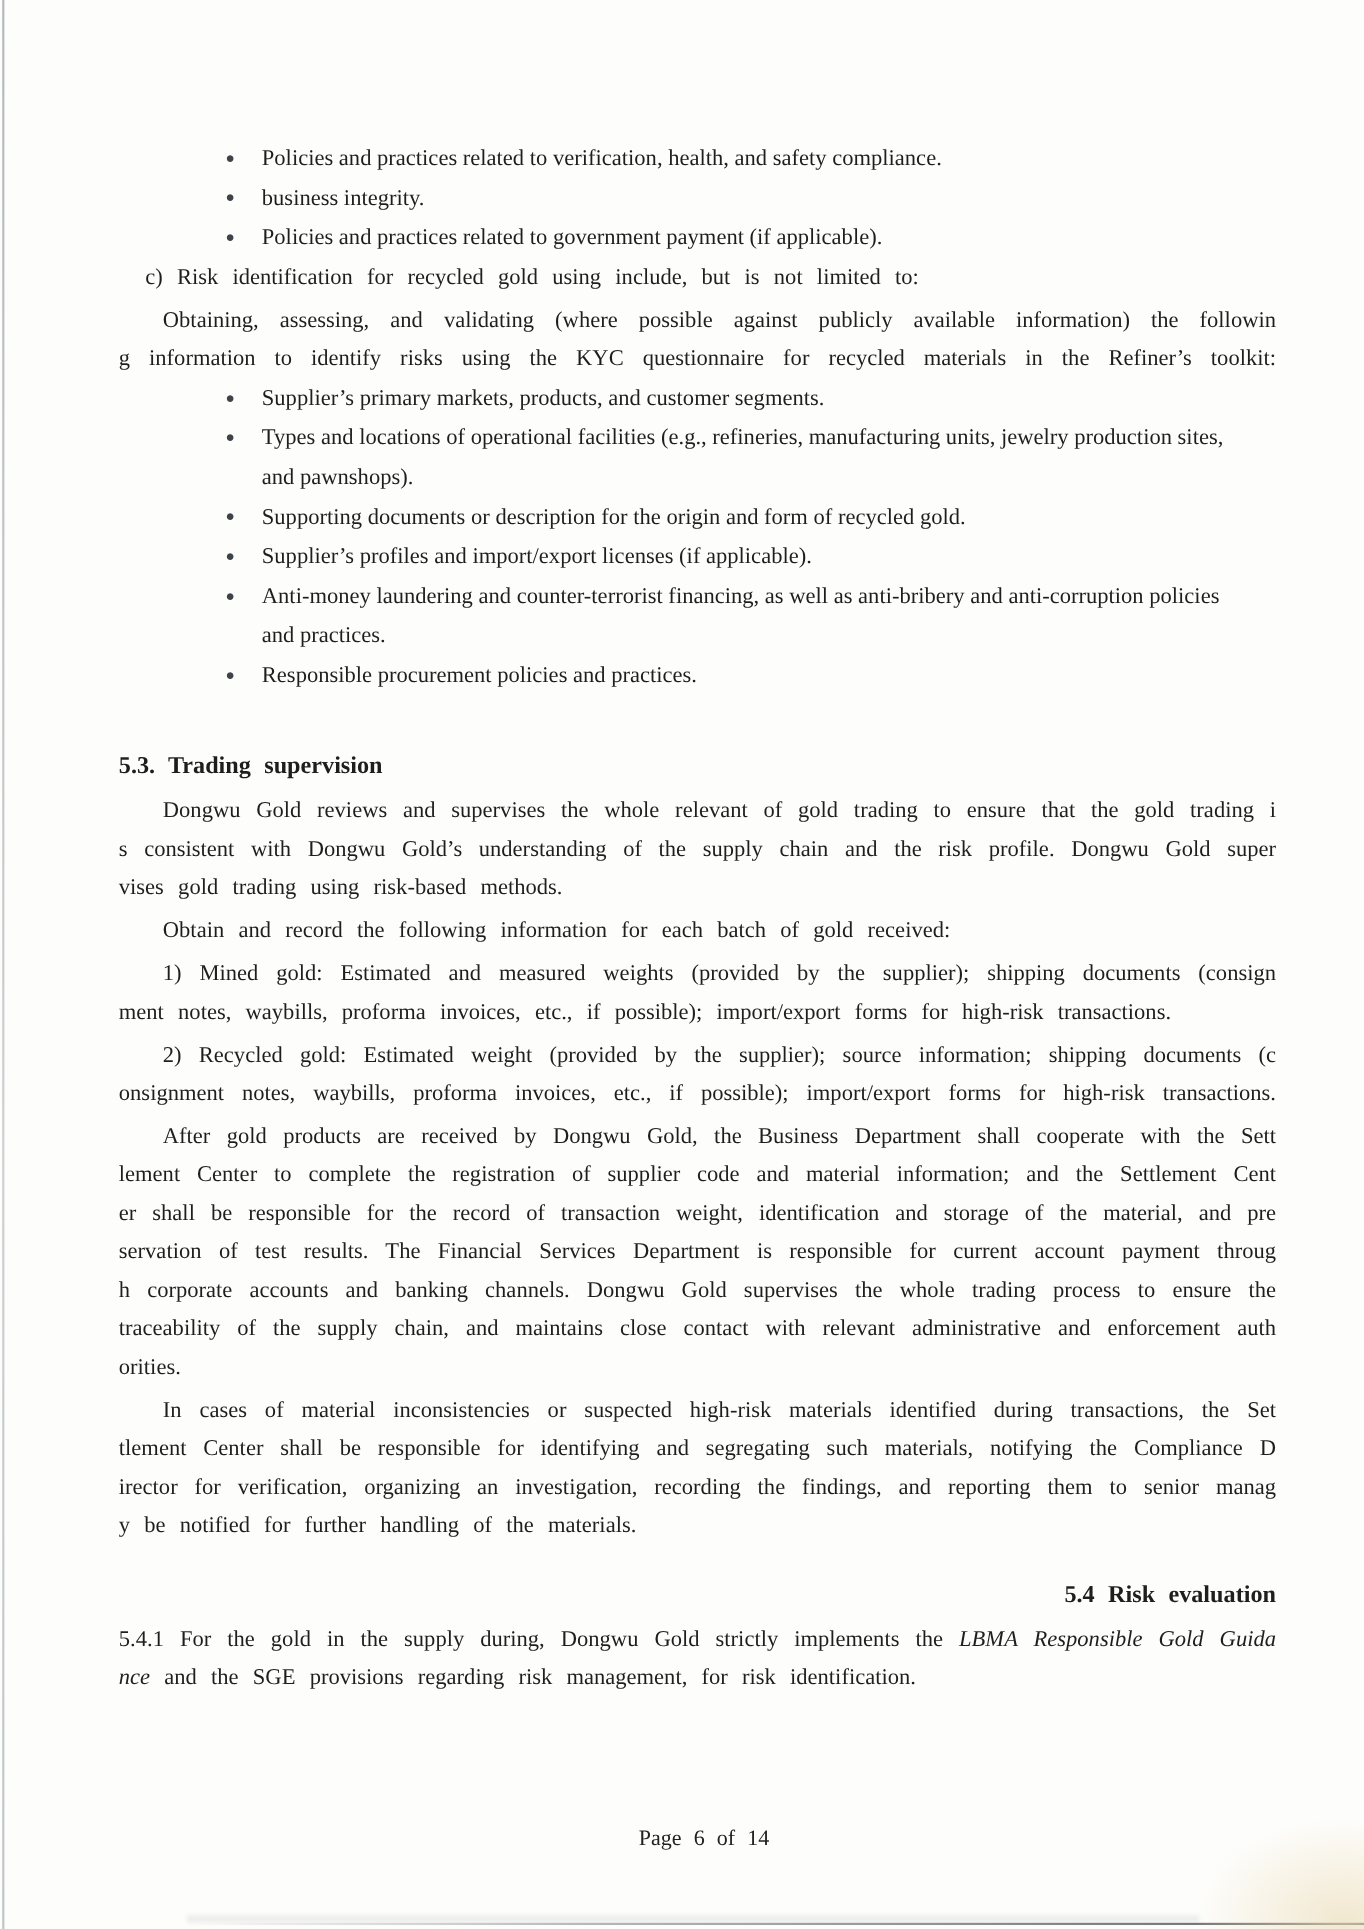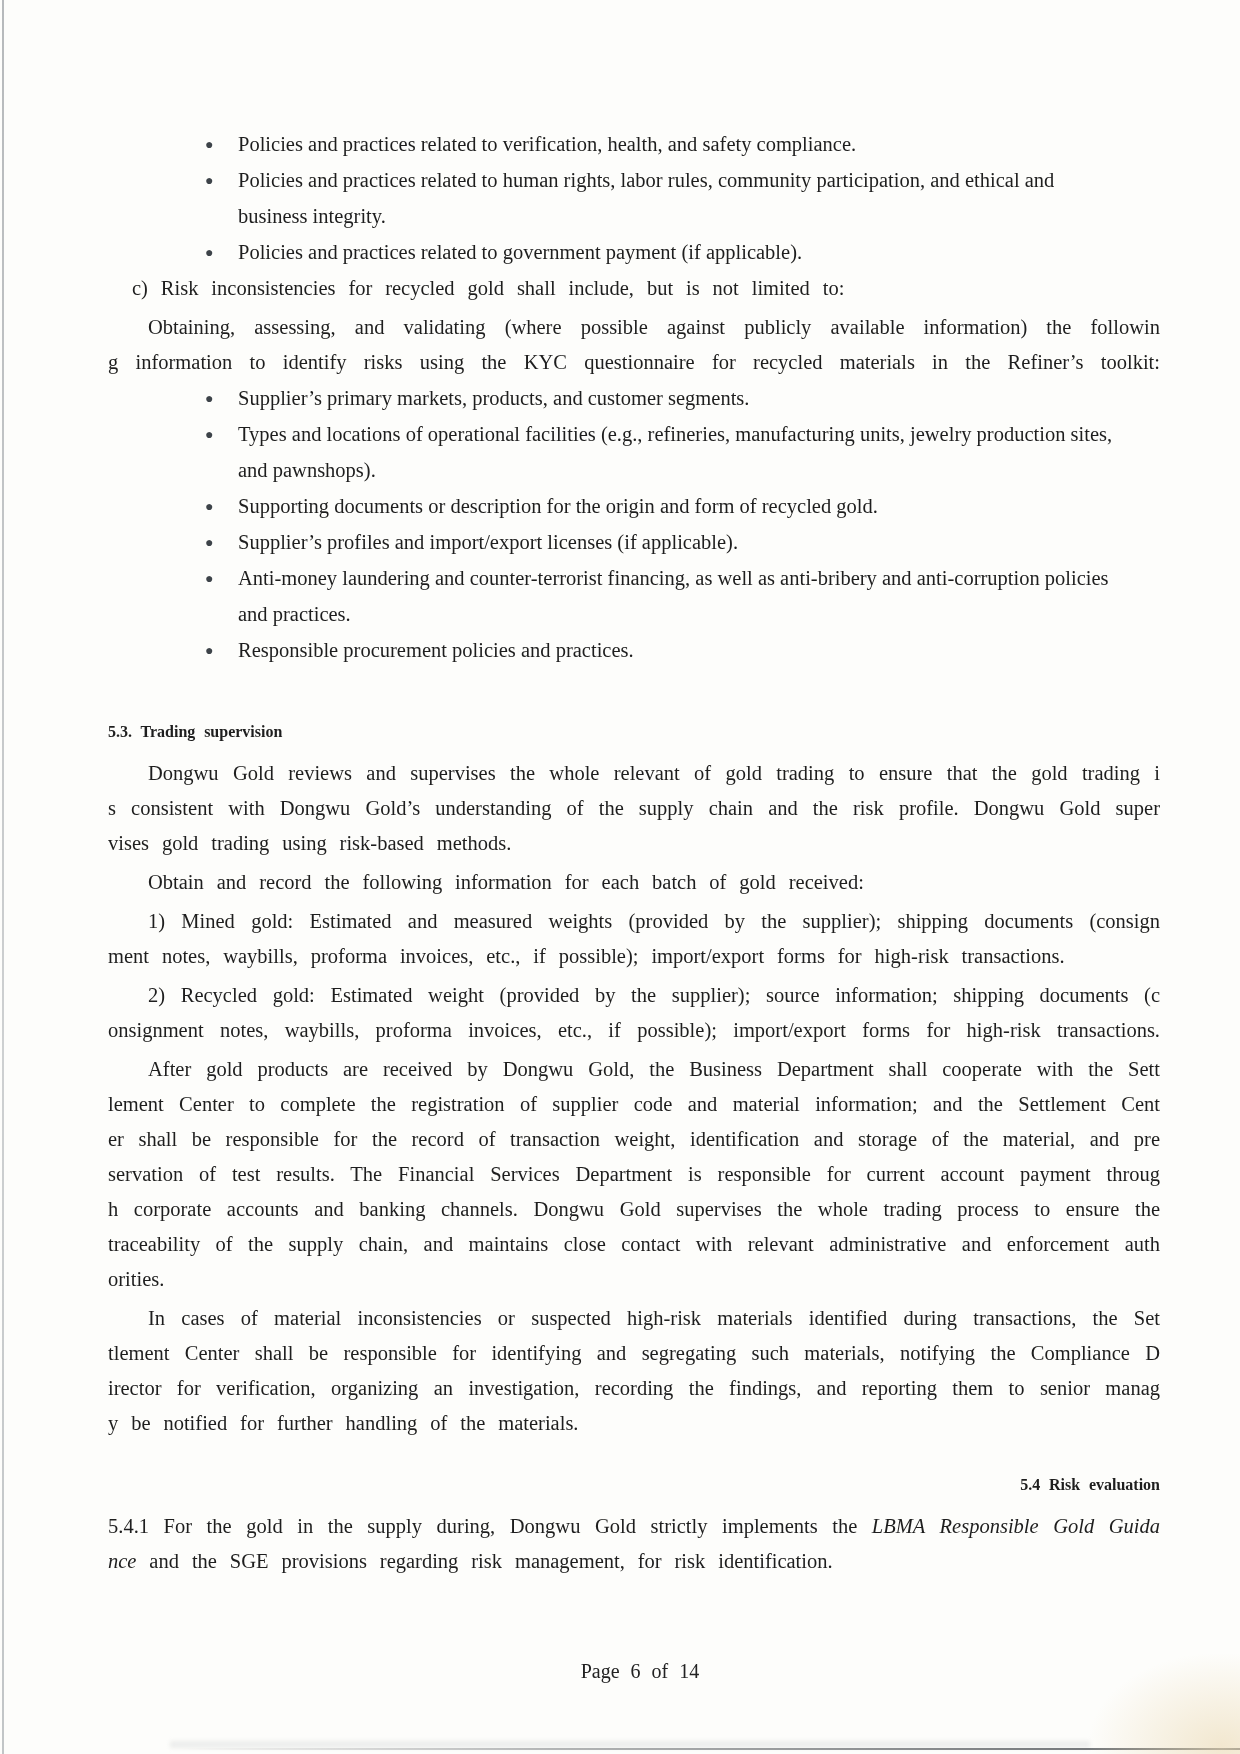--- a/index.html
+++ b/index.html
@@ -20,21 +20,21 @@
   }
 
   
   .alpha { padding-left:24px; line-height:36px; }
 
   
   .para { line-height:35px; margin-top:4px; }
   .para.indent .line:first-child { text-indent:40px; }
 
   
-  .heading { font-weight:bold; font-size:16px; line-height:40px; word-spacing:0.3em; }
+  .heading { font-weight:bold; font-size:22px; line-height:40px; word-spacing:0.3em; }
 
   
   .sb-lg { margin-top:44px; }
   .sb-md { margin-top:24px;text-align:right; }
 
   .line { min-height:1em; }
   .line.just { text-align:justify; text-align-last:justify; }
   .line.wide { word-spacing:0.38em; }
   .line:not(.just) { white-space:nowrap; }
   .it { font-style:italic; }
@@ -67,29 +67,28 @@
 
 <div class="page">
   <div class="scan-edge-left"></div>
   <div class="content">
       <div class="block bullet">
         <span class="marker">●</span>
         <div class="line"><span>Policies and practices related to verification, health, and safety compliance.</span></div>
       </div>
       <div class="block bullet">
         <span class="marker">●</span>
-        <div class="line"><span>Policies and practices related to human rights, labor rules, community participation, and ethical and</span></div>
         <div class="line"><span>business integrity.</span></div>
       </div>
       <div class="block bullet">
         <span class="marker">●</span>
         <div class="line"><span>Policies and practices related to government payment (if applicable).</span></div>
       </div>
       <div class="block alpha">
-        <div class="line wide"><span>c) Risk inconsistencies for recycled gold shall include, but is not limited to:</span></div>
+        <div class="line wide"><span>c) Risk identification for recycled gold using include, but is not limited to:</span></div>
       </div>
       <div class="block para indent">
         <div class="line just"><span>Obtaining, assessing, and validating (where possible against publicly available information) the followin</span></div>
         <div class="line just"><span>g information to identify risks using the KYC questionnaire for recycled materials in the Refiner’s toolkit:</span></div>
       </div>
       <div class="block bullet">
         <span class="marker">●</span>
         <div class="line"><span>Supplier’s primary markets, products, and customer segments.</span></div>
       </div>
       <div class="block bullet">

